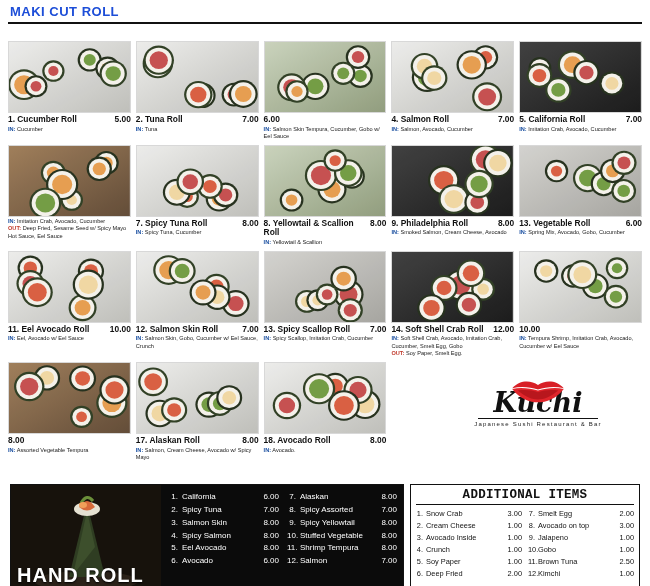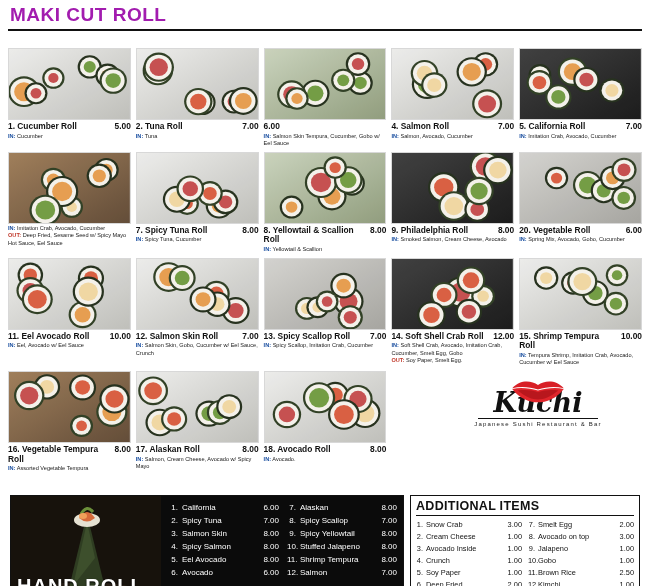--- a/index.html
+++ b/index.html
@@ -9,25 +9,25 @@
     background: #ffffff;
     font-family: "Liberation Sans", sans-serif;
     color: #111;
     overflow: hidden;
     position: relative;
   }
   .page { width: 650px; height: 586px; position: relative; padding: 0 6px; }
 
   
   .header-title {
-    font-size: 19px;
+    font-size: 13px;
     font-weight: bold;
     letter-spacing: 0.5px;
     padding: 4px 2px 3px 4px;
-    color: #a21caf;
+    color: #1d4ed8;
   }
   .header-rule { height: 2px; background: #111; margin: 0 2px 5px 2px; }
 
   
   .grid {
     display: grid;
     grid-template-columns: repeat(5, 1fr);
     gap: 4px 5px;
     padding: 12px 2px;
   }
@@ -111,24 +111,25 @@
   .hr-row .t { flex: 1 1 auto; }
   .hr-row .p { width: 26px; text-align: right; }
 
   .additional {
     flex: 1 1 auto;
     border: 1px solid #111;
     height: 108px;
     padding: 3px 5px 4px 5px;
   }
   .add-title {
-    text-align: left;
+    text-align: center;
     font-size: 12.5px;
     font-weight: bold;
     letter-spacing: 0.3px;
+    font-family: Liberation Mono, monospace;
   }
   .add-rule { height: 1px; background: #111; margin: 2px 0 3px 0; }
   .add-cols { display: flex; gap: 6px; }
   .add-col { flex: 1 1 50%; }
   .add-row { display: flex; font-size: 7.4px; line-height: 1.62; }
   .add-row .n { width: 10px; text-align: right; padding-right: 3px; }
   .add-row .t { flex: 1 1 auto; }
   .add-row .p { width: 20px; text-align: right; }
 
   
@@ -524,21 +525,21 @@
             <circle cx="103.0" cy="46.2" r="6.3" fill="#6f9a3e"></circle>
             <circle cx="92.0" cy="25.6" r="12.6" fill="#1f2a16"></circle>
             <circle cx="92.0" cy="25.6" r="10.4" fill="#f4f1ea"></circle>
             <circle cx="92.0" cy="25.6" r="6.6" fill="#e59b4a"></circle>
             <circle cx="103.3" cy="17.3" r="12.5" fill="#2a3a1e"></circle>
             <circle cx="103.3" cy="17.3" r="10.3" fill="#f4f1ea"></circle>
             <circle cx="103.3" cy="17.3" r="6.5" fill="#c44a4a"></circle>
             <rect width="120" height="72" fill="rgba(255,255,255,0.04)"></rect>
           </svg></div>
         <div class="nameline">
-          <span class="nm">20. Vegetable Roll</span>
+          <span class="nm">13. Vegetable Roll</span>
           <span class="pr">6.00</span>
         </div>
         <div class="desc">
           <span class="desc-line"><span class="tag">IN:</span> <span>Spring Mix, Avocado, Gobo, Cucumber</span></span>
         </div>
       </div>
       <div class="card">
         <div class="photo"><svg viewBox="0 0 120 72" width="100%" height="100%" preserveAspectRatio="none" aria-hidden="true">
             <defs>
               <linearGradient id="g13" x1="0" y1="0" x2="1" y2="1">
@@ -710,21 +711,20 @@
             <circle cx="61.9" cy="23.2" r="8.9" fill="#f0d6a0"></circle>
             <circle cx="26.0" cy="19.6" r="12.1" fill="#1f2a16"></circle>
             <circle cx="26.0" cy="19.6" r="9.9" fill="#f4f1ea"></circle>
             <circle cx="26.0" cy="19.6" r="6.1" fill="#f0d6a0"></circle>
             <circle cx="95.3" cy="46.0" r="12.2" fill="#2a3a1e"></circle>
             <circle cx="95.3" cy="46.0" r="10.0" fill="#f4f1ea"></circle>
             <circle cx="95.3" cy="46.0" r="6.2" fill="#6f9a3e"></circle>
             <rect width="120" height="72" fill="rgba(255,255,255,0.04)"></rect>
           </svg></div>
         <div class="nameline">
-          <span class="nm">15. Shrimp Tempura Roll</span>
           <span class="pr">10.00</span>
         </div>
         <div class="desc">
           <span class="desc-line"><span class="tag">IN:</span> <span>Tempura Shrimp, Imitation Crab, Avocado, Cucumber w/ Eel Sauce</span></span>
         </div>
       </div>
       <div class="card">
         <div class="photo"><svg viewBox="0 0 120 72" width="100%" height="100%" preserveAspectRatio="none" aria-hidden="true">
             <defs>
               <linearGradient id="g18" x1="0" y1="0" x2="1" y2="1">
@@ -747,21 +747,20 @@
             <circle cx="72.1" cy="55.4" r="5.4" fill="#d85a3c"></circle>
             <circle cx="104.8" cy="27.7" r="15.0" fill="#1f2a16"></circle>
             <circle cx="104.8" cy="27.7" r="12.8" fill="#f4f1ea"></circle>
             <circle cx="104.8" cy="27.7" r="9.0" fill="#d85a3c"></circle>
             <circle cx="20.1" cy="24.2" r="15.1" fill="#2a3a1e"></circle>
             <circle cx="20.1" cy="24.2" r="12.9" fill="#f4f1ea"></circle>
             <circle cx="20.1" cy="24.2" r="9.1" fill="#c44a4a"></circle>
             <rect width="120" height="72" fill="rgba(255,255,255,0.04)"></rect>
           </svg></div>
         <div class="nameline">
-          <span class="nm">16. Vegetable Tempura Roll</span>
           <span class="pr">8.00</span>
         </div>
         <div class="desc">
           <span class="desc-line"><span class="tag">IN:</span> <span>Assorted Vegetable Tempura</span></span>
         </div>
       </div>
       <div class="card">
         <div class="photo"><svg viewBox="0 0 120 72" width="100%" height="100%" preserveAspectRatio="none" aria-hidden="true">
             <defs>
               <linearGradient id="g19" x1="0" y1="0" x2="1" y2="1">
@@ -902,31 +901,31 @@
             </div>
           </div>
         <div class="hr-col" id="hr-right">
             <div class="hr-row">
               <span class="n">7.</span>
               <span class="t">Alaskan</span>
               <span class="p">8.00</span>
             </div>
             <div class="hr-row">
               <span class="n">8.</span>
-              <span class="t">Spicy Scallop</span>
+              <span class="t">Spicy Assorted</span>
               <span class="p">7.00</span>
             </div>
             <div class="hr-row">
               <span class="n">9.</span>
               <span class="t">Spicy Yellowtail</span>
               <span class="p">8.00</span>
             </div>
             <div class="hr-row">
               <span class="n">10.</span>
-              <span class="t">Stuffed Jalapeno</span>
+              <span class="t">Stuffed Vegetable</span>
               <span class="p">8.00</span>
             </div>
             <div class="hr-row">
               <span class="n">11.</span>
               <span class="t">Shrimp Tempura</span>
               <span class="p">8.00</span>
             </div>
             <div class="hr-row">
               <span class="n">12.</span>
               <span class="t">Salmon</span>
@@ -988,21 +987,21 @@
               <span class="t">Jalapeno</span>
               <span class="p">1.00</span>
             </div>
             <div class="add-row">
               <span class="n">10.</span>
               <span class="t">Gobo</span>
               <span class="p">1.00</span>
             </div>
             <div class="add-row">
               <span class="n">11.</span>
-              <span class="t">Brown Rice</span>
+              <span class="t">Brown Tuna</span>
               <span class="p">2.50</span>
             </div>
             <div class="add-row">
               <span class="n">12.</span>
               <span class="t">Kimchi</span>
               <span class="p">1.00</span>
             </div>
           </div>
       </div>
     </div>

